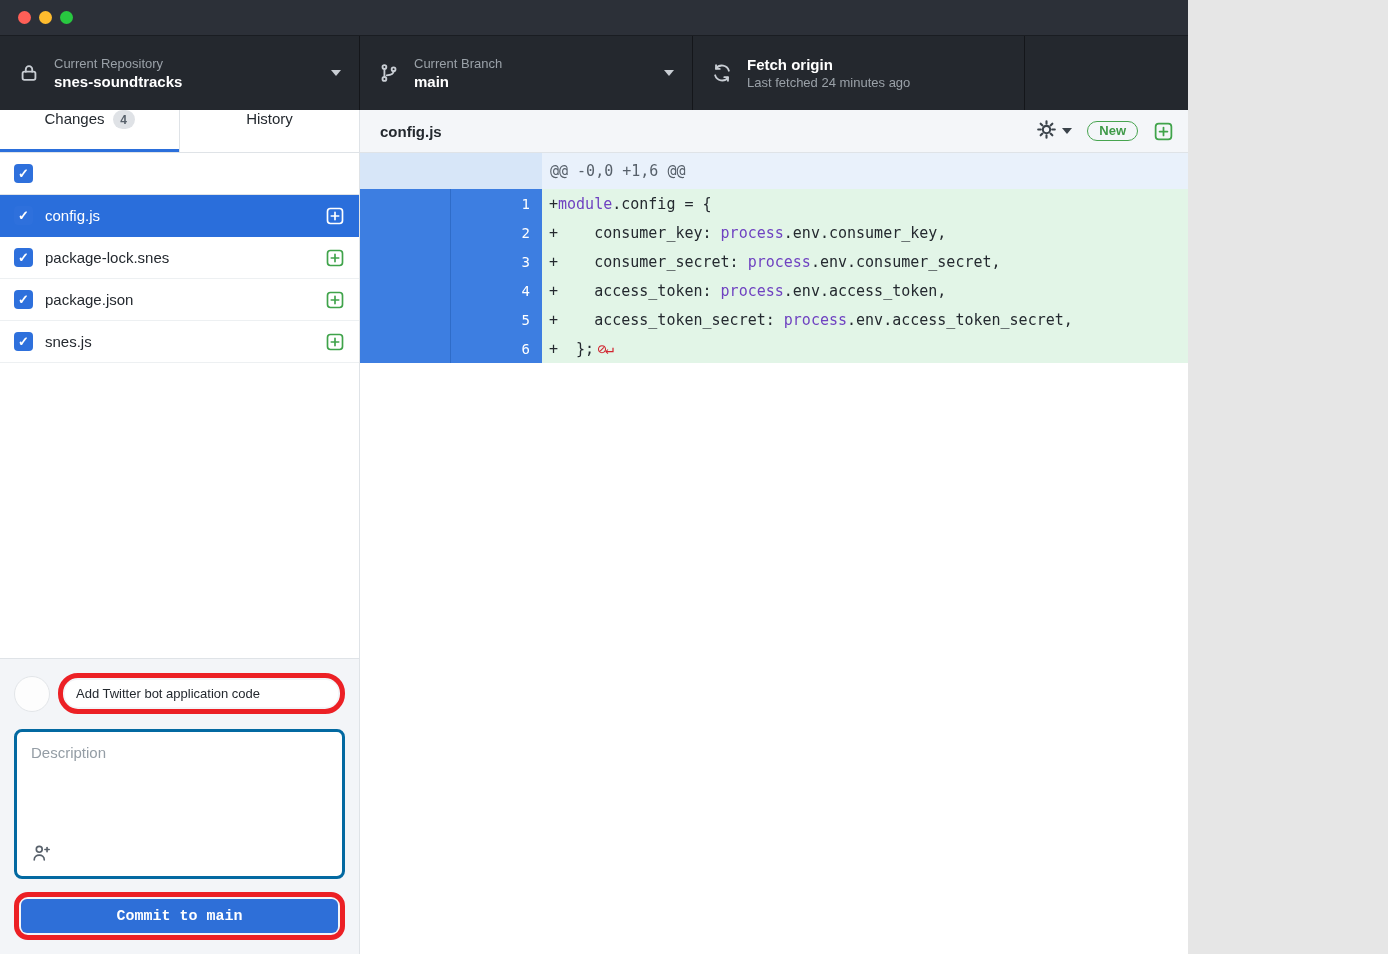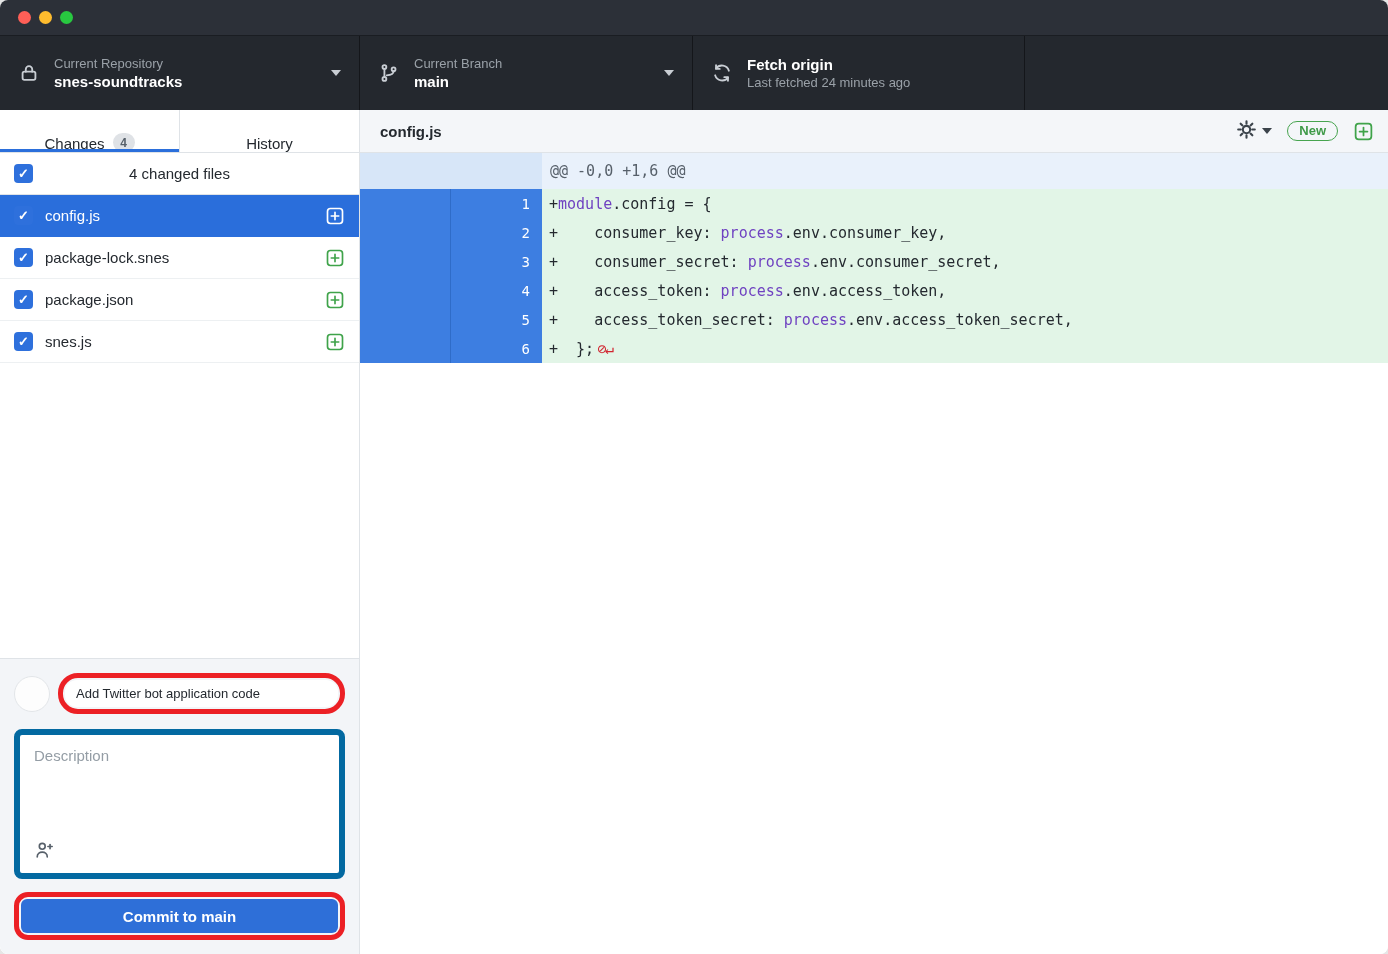--- a/index.html
+++ b/index.html
@@ -1,18 +1,18 @@
 <!DOCTYPE html>
 <html><head>
 <meta charset="utf-8">
 <style>
   * { box-sizing: border-box; margin: 0; padding: 0; }
   html,body { background:#e6e6e6; }
   body { font-family:"Liberation Sans", sans-serif; }
-  .window { width:1388px; height:954px; border-radius:8px; overflow:hidden; background:#fff; position:relative; }
+  .window { width:1188px; height:954px; border-radius:0; overflow:hidden; background:#fff; position:relative; }
 
   
   .titlebar { height:36px; background:#2c3038; display:flex; align-items:center; padding-left:18px; gap:8px; border-bottom:1px solid #1a1d22; }
   .traffic { width:13px; height:13px; border-radius:50%; }
   .traffic.red { background:#ff5f57; }
   .traffic.yellow { background:#febc2e; }
   .traffic.green { background:#28c840; }
 
   
   .toolbar { height:74px; background:#24282e; display:flex; color:#fff; }
@@ -26,21 +26,21 @@
   .tb-value { font-size:15px; font-weight:700; color:#fff; line-height:19px; }
   .tb-sub { font-size:13px; color:#9aa1a8; line-height:17px; }
   .caret { margin-left:auto; width:0; height:0; border-left:5px solid transparent; border-right:5px solid transparent; border-top:6px solid #c9ced4; }
 
   
   .main { display:flex; height:844px; }
 
   
   .sidebar { width:360px; background:#fff; border-right:1px solid #dfe3e7; display:flex; flex-direction:column; }
   .tabs { display:flex; height:43px; border-bottom:1px solid #dfe3e7; flex:0 0 auto; }
-  .tab { flex:1; display:flex; align-items:flex-end; justify-content:center; gap:8px; font-size:15px; color:#24292f; position:relative; cursor:pointer; background:#fff; }
+  .tab { flex:1; display:flex; align-items:flex-start; justify-content:center; gap:8px; font-size:15px; color:#24292f; position:relative; cursor:pointer; background:#fff; }
   .tab + .tab { border-left:1px solid #dfe3e7; }
   .tab.active::after { content:""; position:absolute; left:0; right:0; bottom:0; height:3px; background:#2b6fdb; }
   .tab-badge { background:#dfe2e6; color:#57606a; border-radius:10px; font-size:12px; font-weight:600; min-width:22px; height:19px; display:flex; align-items:center; justify-content:center; padding:0 6px; }
 
   .files-header { height:42px; border-bottom:1px solid #dfe3e7; display:flex; align-items:center; padding:0 14px; position:relative; flex:0 0 auto; }
   .files-header .center-label { position:absolute; left:0; right:0; text-align:center; font-size:15px; color:#24292f; }
   .checkbox { width:19px; height:19px; background:#2e70dc; border-radius:4px; color:#fff; font-size:13px; font-weight:700; display:flex; align-items:center; justify-content:center; flex:0 0 auto; z-index:1; cursor:pointer; }
 
   .file-list { flex:0 0 auto; }
   .file-row { height:42px; display:flex; align-items:center; gap:12px; padding:0 14px; border-bottom:1px solid #edf0f2; font-size:15px; color:#24292f; cursor:pointer; }
@@ -51,25 +51,25 @@
 
   .sidebar-spacer { flex:1; background:#fff; }
 
   
   .commit-area { flex:0 0 290px; border-top:1px solid #dfe3e7; background:#f3f5f8; padding:14px; display:flex; flex-direction:column; }
   .summary-row { display:flex; align-items:center; gap:8px; }
   .avatar { width:36px; height:36px; border-radius:50%; background:#fdfdfd; border:1px solid #e3e6e9; flex:0 0 auto; }
   .annotation { border:5px solid #ec2025; border-radius:20px; padding:2px; }
   .annotation.summary { flex:1; }
   .summary-input { background:#fff; border-radius:12px; padding:6px 11px; font-size:13px; color:#24292f; white-space:nowrap; overflow:hidden; }
-  .description-box { margin-top:15px; background:#fff; border:6px solid #0369a1; border-radius:8px; height:150px; padding:12px 14px; display:flex; flex-direction:column; }
+  .description-box { margin-top:15px; background:#fff; border:3px solid #0369a1; border-radius:8px; height:150px; padding:12px 14px; display:flex; flex-direction:column; }
   .description-placeholder { color:#949da5; font-size:15px; flex:1; }
   .coauthor { color:#57606a; display:flex; cursor:pointer; }
   .annotation.commit { margin-top:13px; border-radius:14px; }
-  .commit-button { width:100%; height:34px; background:#2e6fd8; border:none; border-radius:6px; color:#fff; font-size:15px; font-weight:600; font-family:Liberation Sans, sans-serif; cursor:pointer; }
+  .commit-button { width:100%; height:34px; background:#2e6fd8; border:none; border-radius:6px; color:#fff; font-size:15px; font-weight:600; font-family:Liberation Mono, monospace; cursor:pointer; }
   .commit-button b { font-weight:800; }
 
   
   .diff { flex:1; display:flex; flex-direction:column; background:#fff; min-width:0; }
   .diff-header { height:43px; flex:0 0 auto; background:#f4f6f9; border-bottom:1px solid #dfe3e7; display:flex; align-items:center; padding:0 14px 0 20px; }
   .diff-title { flex:1; font-size:15px; font-weight:600; color:#24292f; }
   .diff-controls { display:flex; align-items:center; gap:15px; }
   .gear-btn { display:flex; align-items:center; gap:5px; color:#3b434b; cursor:pointer; }
   .gear-caret { width:0; height:0; border-left:5px solid transparent; border-right:5px solid transparent; border-top:6px solid #3b434b; }
   .new-badge { border:1.5px solid #47a44f; color:#3f9a48; border-radius:12px; font-size:13px; font-weight:600; padding:1px 11px 2px; }
@@ -151,21 +151,20 @@
         <div class="tab active">
           <span>Changes</span>
           <span class="tab-badge">4</span>
         </div>
         <div class="tab">
           <span>History</span>
         </div>
       </div>
 
       <div class="files-header">
-        <span class="center-label">4 changed files</span>
         <span class="checkbox">✓</span>
       </div>
 
       <div class="file-list">
           <div class="file-row selected">
             <span class="checkbox">✓</span>
             <span class="file-name">config.js</span>
             <span class="plus-box">
               <svg width="20" height="20" viewBox="0 0 24 24" fill="none" stroke="currentColor" stroke-width="2" stroke-linecap="round">
                 <rect x="3" y="3" width="18" height="18" rx="3.5"></rect>

